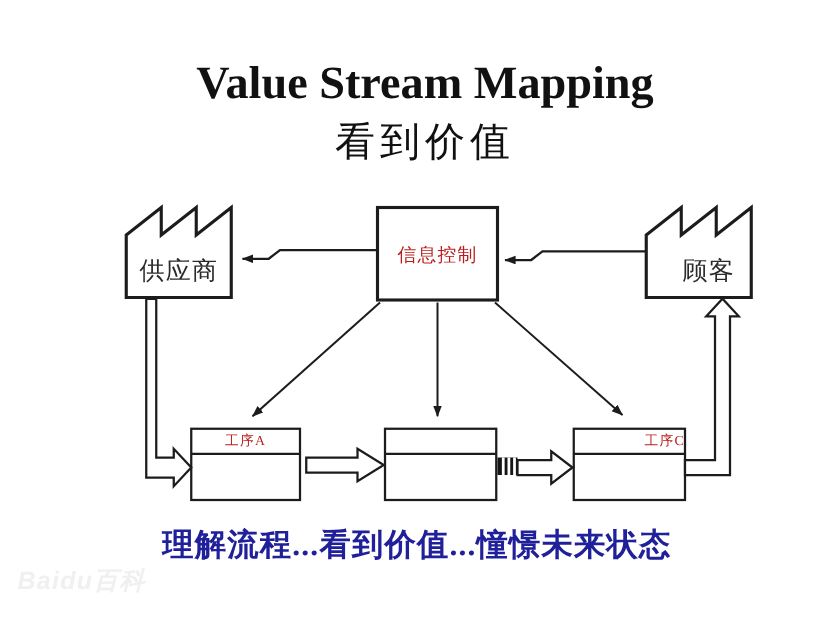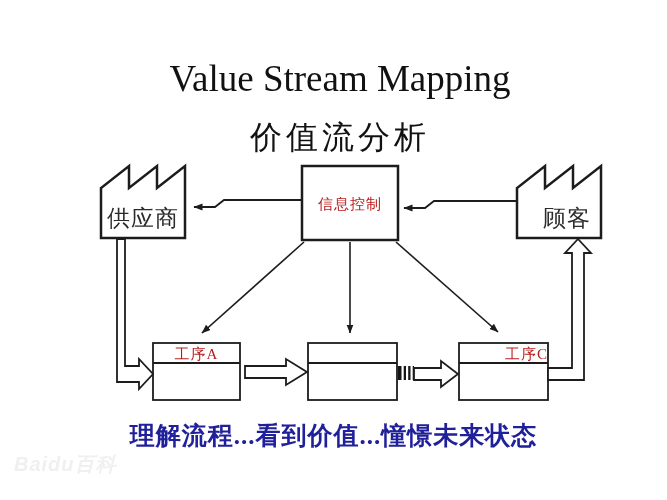--- a/index.html
+++ b/index.html
@@ -9,37 +9,37 @@
     background:#ffffff;
     overflow:hidden;
     font-family:"Liberation Serif","DejaVu Serif",serif;
     box-sizing:border-box;
   }
   .header{
     position:absolute;left:40px;top:40px;width:600px;
     text-align:center;color:#111;
   }
   .title{
-    font-size:37px;font-weight:400;line-height:1.25;
+    font-size:37px;font-weight:700;line-height:1.25;
     font-family:"Liberation Serif","DejaVu Serif",serif;
-    margin:16px;white-space:nowrap;
+    margin:4px;white-space:nowrap;
   }
   .subtitle{
     font-size:32px;font-weight:400;line-height:1.2;
     margin:2px 0 0 0;letter-spacing:4px;
   }
   .diagram-svg{position:absolute;left:0;top:0;}
   .node-label{
     position:absolute;text-align:center;color:#b91c1c;
     font-family:"Liberation Serif","DejaVu Serif",serif;
     pointer-events:none;
   }
-  .factory-label{font-size:23px;color:#2a2a2a;letter-spacing:1px;}
+  .factory-label{font-size:20px;color:#2a2a2a;letter-spacing:1px;}
   .box-label{font-size:15px;letter-spacing:1px;}
-  .proc-label{font-size:15px;letter-spacing:1px;}
+  .proc-label{font-size:11px;letter-spacing:1px;}
   .footer{
     position:absolute;left:0;top:419px;width:667px;
     text-align:center;
     font-size:25px;font-weight:700;
     letter-spacing:1px;
   }
   .watermark{
     position:absolute;left:14px;top:451px;
     font-size:20px;font-weight:700;font-style:italic;
     color:#f0f0f0;
@@ -47,21 +47,21 @@
     letter-spacing:1px;
   }
 </style>
 </head>
 <body>
 
 <div class="slide">
 
   <div class="header">
     <h1 class="title">Value Stream Mapping</h1>
-    <h2 class="subtitle">价值流分析</h2>
+    <h2 class="subtitle">看到价值</h2>
   </div>
 
   <svg class="diagram-svg" width="667" height="500" viewBox="0 0 667 500">
     <defs>
       <marker id="ah" markerWidth="10" markerHeight="8" refX="8.5" refY="3.5" orient="auto" markerUnits="userSpaceOnUse">
         <path d="M0,0 L9,3.5 L0,7 Z" fill="#1c1c1c"></path>
       </marker>
     </defs>
 
     <polygon points="101,238 101,188 129,166 129,188 157,166 157,188 185,166 185,238" fill="none" stroke="#1c1c1c" stroke-width="2.5" stroke-linejoin="miter"></polygon>

